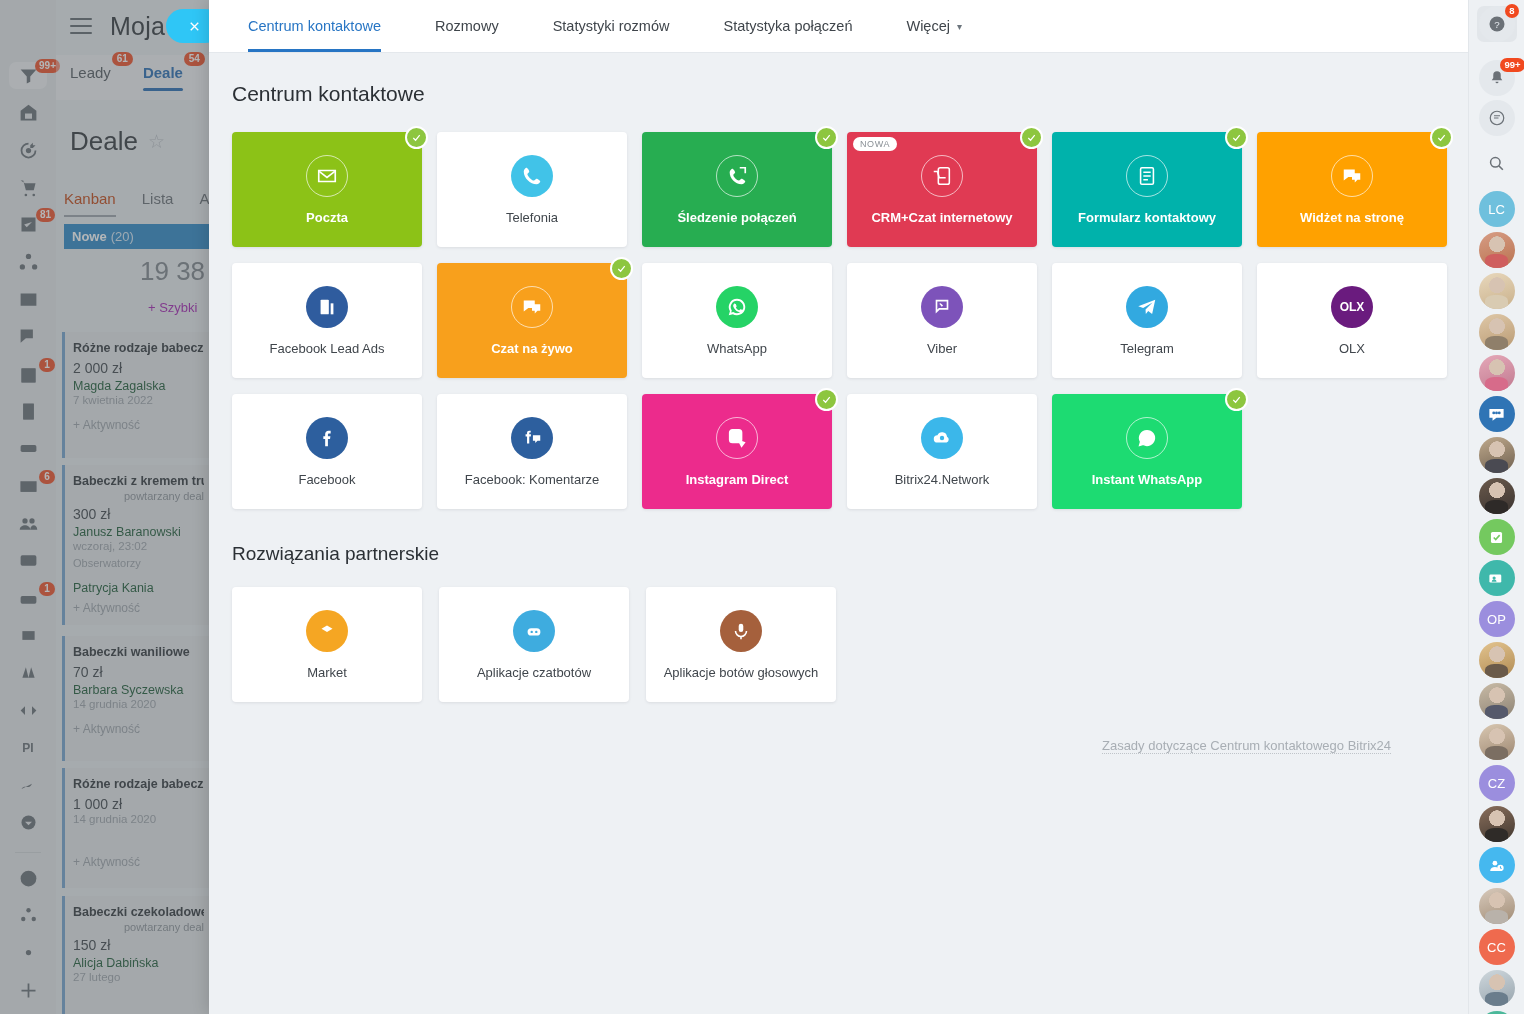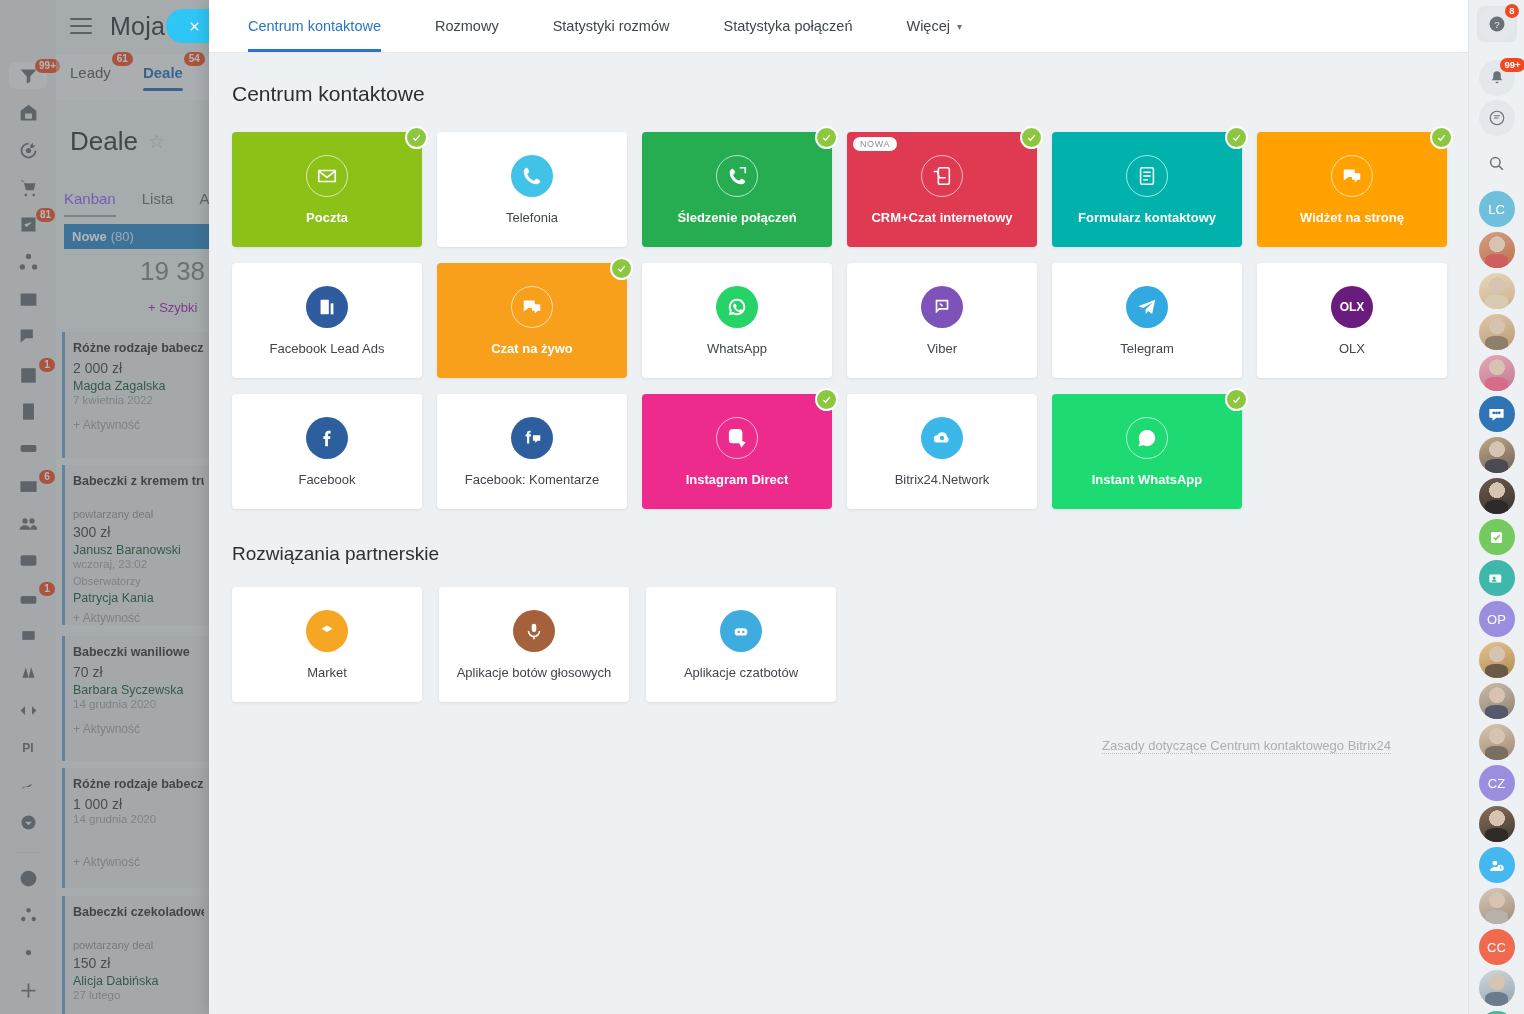--- a/index.html
+++ b/index.html
@@ -86,21 +86,21 @@
   .bg-page-title {
     position: absolute; left: 70px; top: 126px;
     font-size: 26px; color: #2b3035; display: flex; align-items: center; gap: 10px;
   }
   .star { font-size: 19px; color: #b6bcc2; }
 
   .bg-viewtabs {
     position: absolute; left: 64px; top: 190px; display: flex; gap: 26px;
     font-size: 15px; color: #63696f;
   }
-  .bg-viewtabs .vt.act { color: #8b5cf6; border-bottom: 2px solid #9aa0a6; padding-bottom: 8px; }
+  .bg-viewtabs .vt.act { color: #c2410c; border-bottom: 2px solid #9aa0a6; padding-bottom: 8px; }
 
   .col-head {
     position: absolute; left: 64px; top: 224px; width: 150px; height: 25px;
     background: #2583c4; color: #fff; font-size: 13px;
     display: flex; align-items: center; padding-left: 8px; gap: 4px;
   }
   .col-head b { font-weight: bold; }
   .col-head span { color: #d4e7f5; }
   .col-sum {
     position: absolute; left: 140px; top: 256px;
@@ -111,21 +111,21 @@
     font-size: 13px; color: #a21caf; display: flex; align-items: center; gap: 5px;
   }
 
   .deal-card {
     position: absolute; left: 62px; width: 152px;
     background: #e4e6e8; border-left: 3px solid #6f9fcc;
     padding: 9px 10px 8px 8px;
   }
   .deal-title { font-size: 12.5px; font-weight: bold; color: #2b3035; line-height: 15px;
     white-space: nowrap; overflow: hidden; }
-  .deal-sub { font-size: 11px; color: #8a9096; margin-top: 19px; }
+  .deal-sub { font-size: 11px; color: #8a9096; margin-top: 1px; text-align: right; }
   .deal-amount { font-size: 14px; color: #3a4045; margin-top: 4px; }
   .deal-person { font-size: 12.5px; color: #14532d; margin-top: 3px; }
   .deal-date { font-size: 11.5px; color: #9aa0a6; margin-top: 1px; }
   .deal-obs-l { font-size: 11px; color: #9aa0a6; margin-top: 5px; }
   .deal-act { font-size: 12px; color: #9aa0a6; margin-top: 12px; }
 
   
   .panel {
     position: absolute; left: 209px; top: 0; width: 1259px; height: 1014px;
     background: #eef1f4; z-index: 50;
@@ -415,41 +415,41 @@
     </div>
 
     <div class="bg-viewtabs">
       <div class="vt act">Kanban</div>
       <div class="vt">Lista</div>
       <div class="vt">Akty</div>
     </div>
 
     <div class="col-head">
       <b>Nowe</b>
-      <span>(80)</span>
+      <span>(20)</span>
     </div>
     <div class="col-sum">19 38</div>
     <div class="quick">+ Szybki</div>
 
     <div class="deal-card" style="top:332px;height:126px;">
       <div class="deal-title">Różne rodzaje babeczek.</div>
       <div class="deal-amount">2 000 zł</div>
       <div class="deal-person">Magda Zagalska</div>
       <div class="deal-date">7 kwietnia 2022</div>
       <div class="deal-act">+ Aktywność</div>
     </div>
 
     <div class="deal-card" style="top:465px;height:160px;">
       <div class="deal-title">Babeczki z kremem trusk</div>
       <div class="deal-sub">powtarzany deal</div>
       <div class="deal-amount">300 zł</div>
       <div class="deal-person">Janusz Baranowski</div>
       <div class="deal-date">wczoraj, 23:02</div>
       <div class="deal-obs-l">Obserwatorzy</div>
-      <div class="deal-person" style="margin-top:4px">Patrycja Kania</div>
+      <div class="deal-person" style="margin-top:12px">Patrycja Kania</div>
       <div class="deal-act" style="margin-top:6px">+ Aktywność</div>
     </div>
 
     <div class="deal-card" style="top:636px;height:125px;">
       <div class="deal-title">Babeczki waniliowe</div>
       <div class="deal-amount">70 zł</div>
       <div class="deal-person">Barbara Syczewska</div>
       <div class="deal-date">14 grudnia 2020</div>
       <div class="deal-act">+ Aktywność</div>
     </div>
@@ -711,39 +711,39 @@
     <div class="grid2">
       <div class="tile">
         <div class="ico" style="background:#f5a623">
             <svg viewBox="0 0 24 24" fill="#fff">
               <path d="m12 6 6 3.5-6 3.5-6-3.5z"></path>
             </svg>
           </div>
         <div class="lbl">Market</div>
       </div>
       <div class="tile">
-        <div class="ico" style="background:#a5603c">
-            <svg viewBox="0 0 24 24" fill="#fff">
-              <rect x="9.5" y="4" width="5" height="9" rx="2.5"></rect>
-              <path d="M6 12a6 6 0 0 0 12 0" fill="none" stroke="#fff" stroke-width="1.7"></path>
-              <path d="M12 18v3" stroke="#fff" stroke-width="1.7"></path>
-            </svg>
-          </div>
-        <div class="lbl">Aplikacje botów głosowych</div>
-      </div>
-      <div class="tile">
         <div class="ico" style="background:#3eacdf">
             <svg viewBox="0 0 24 24" fill="#fff">
               <path d="M6 5 8 9m10-4-2 4"></path>
               <rect x="5" y="9" width="14" height="8" rx="4"></rect>
               <circle cx="9.5" cy="13" r="1.3" fill="#3eacdf"></circle>
               <circle cx="14.5" cy="13" r="1.3" fill="#3eacdf"></circle>
             </svg>
           </div>
         <div class="lbl">Aplikacje czatbotów</div>
+      </div>
+      <div class="tile">
+        <div class="ico" style="background:#a5603c">
+            <svg viewBox="0 0 24 24" fill="#fff">
+              <rect x="9.5" y="4" width="5" height="9" rx="2.5"></rect>
+              <path d="M6 12a6 6 0 0 0 12 0" fill="none" stroke="#fff" stroke-width="1.7"></path>
+              <path d="M12 18v3" stroke="#fff" stroke-width="1.7"></path>
+            </svg>
+          </div>
+        <div class="lbl">Aplikacje botów głosowych</div>
       </div>
     </div>
 
     <div class="footlink">
       <span>Zasady dotyczące Centrum kontaktowego Bitrix24</span>
     </div>
   </div>
 
   <div class="rrail">
     <div class="rr-item sel">

